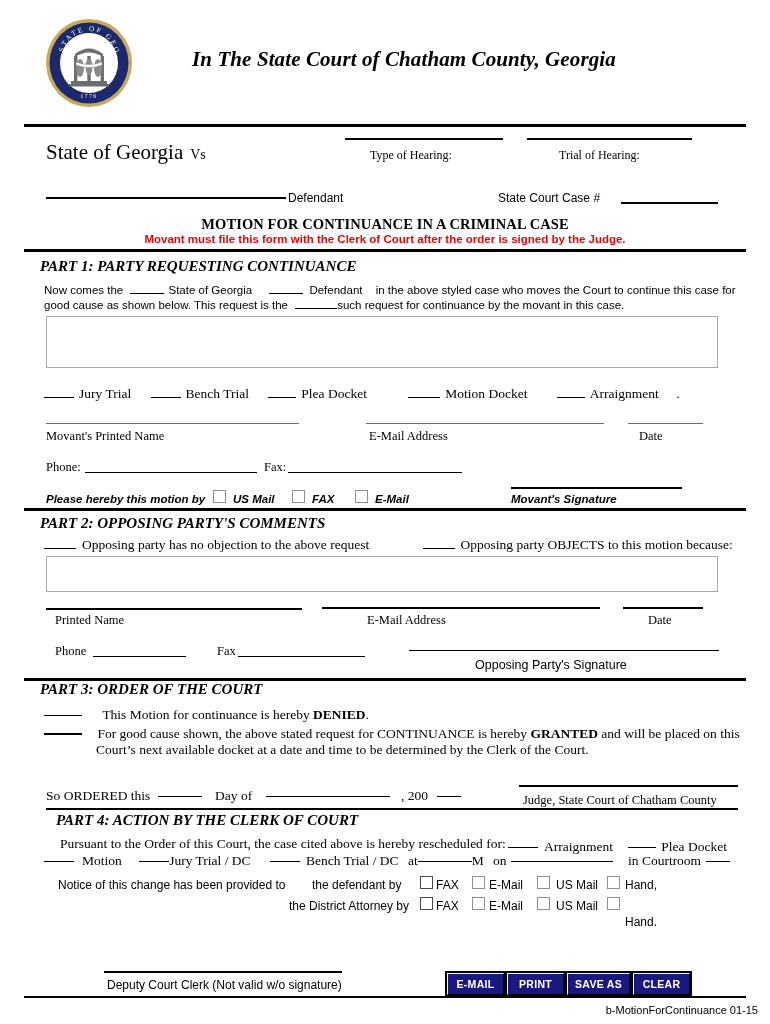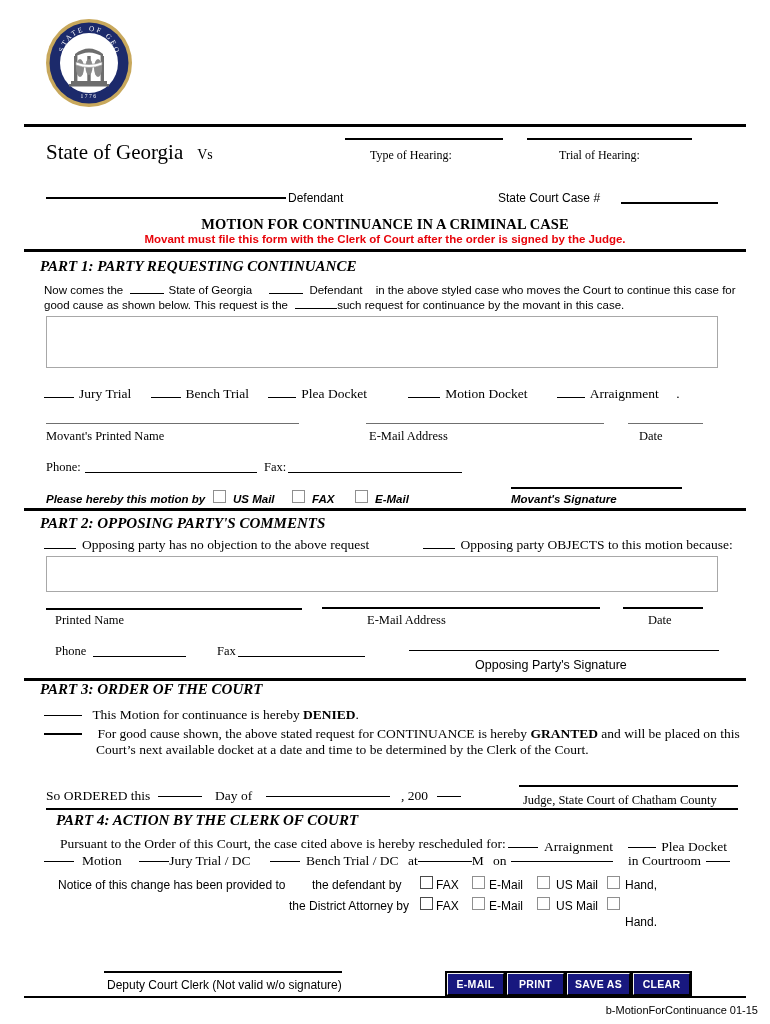--- a/index.html
+++ b/index.html
@@ -61,21 +61,21 @@
   
   .state-of-georgia {
     position: absolute;
     left: 46px; top: 140px;
     font-family: "Liberation Serif", serif;
     font-size: 21px;
     white-space: nowrap;
   }
   .vs {
     font-size: 14px;
-    margin-left: 14px;
+    margin-left: 7px;
   }
   .lbl-serif {
     position: absolute;
     font-family: "Liberation Serif", serif;
     font-size: 12px;
     white-space: nowrap;
   }
   .lbl-sans {
     position: absolute;
     font-family: "Liberation Sans", sans-serif;
@@ -235,20 +235,21 @@
 
         <path d="M32 44 q13 5 26 0 l0 3 q-13 5 -26 0 z" fill="#ffffff" stroke="#9a9a9a" stroke-width="0.7"></path>
 
         <path id="arcTop" d="M 45 13 m -26 26 a 26 26 0 0 1 52 0" fill="none"></path>
         <text fill="#ffffff" font-family="Liberation Serif, serif" font-size="7.2" letter-spacing="2.1">
           <textPath href="#arcTop" startOffset="6%">STATE OF GEORGIA</textPath>
         </text>
         <text x="45" y="80" fill="#ffffff" font-family="Liberation Serif, serif" font-size="5.6" text-anchor="middle" letter-spacing="1.4">1776</text>
       </svg>
     </div>
+    <div class="court-title">In The State Court of Chatham County, Georgia</div>
   </div>
 
   <div class="rule rule-thick" style="left:24px; top:124px; width:722px;"></div>
 
   <div class="state-of-georgia">
     <span>State of Georgia</span><span class="vs">Vs</span>
   </div>
 
   <div class="rule rule-med" style="left:345px; top:138px; width:158px;"></div>
   <div class="lbl-serif" style="left:370px; top:148px;">Type of Hearing:</div>
@@ -345,21 +346,21 @@
 
   <div class="rule rule-thin" style="left:409px; top:650px; width:310px;"></div>
   <div class="lbl-sans" style="left:475px; top:658px; font-size:12.5px;">Opposing Party's Signature</div>
 
   <div class="rule rule-thick" style="left:24px; top:678px; width:722px;"></div>
 
   <div class="part-heading" style="left:40px; top:681px;">PART 3: ORDER OF THE COURT</div>
 
   <div class="body-serif" style="left:44px; top:707px;">
     <span style="display:inline-block;width:38px;border-bottom:1.6px solid #000;vertical-align:3px;"></span>
-    <span style="margin-left:7px;">This Motion for continuance is hereby </span><span style="font-weight:bold;">DENIED</span><span>.</span>
+    <span style="margin-left:17px;">This Motion for continuance is hereby </span><span style="font-weight:bold;">DENIED</span><span>.</span>
   </div>
 
   <div class="body-serif" style="left:44px; top:726px;">
     <span style="display:inline-block;width:38px;border-bottom:2px solid #000;vertical-align:3px;"></span>
     <span style="margin-left:12px;">For good cause shown, the above stated request for CONTINUANCE is hereby </span><span style="font-weight:bold;">GRANTED</span><span> and will be placed on this</span>
   </div>
   <div class="body-serif" style="left:96px; top:742px;">Court’s next available docket at a date and time to be determined by the Clerk of the Court.</div>
 
   <div class="body-serif" style="left:46px; top:788px;">
     <span>So ORDERED this</span>

